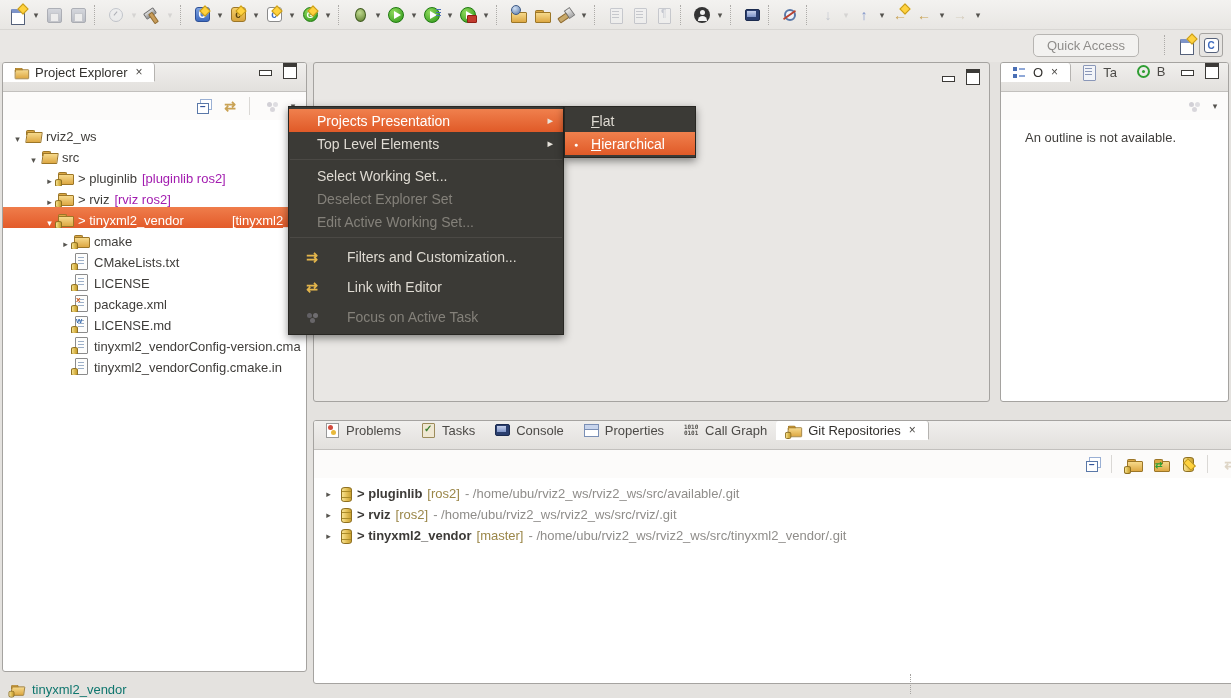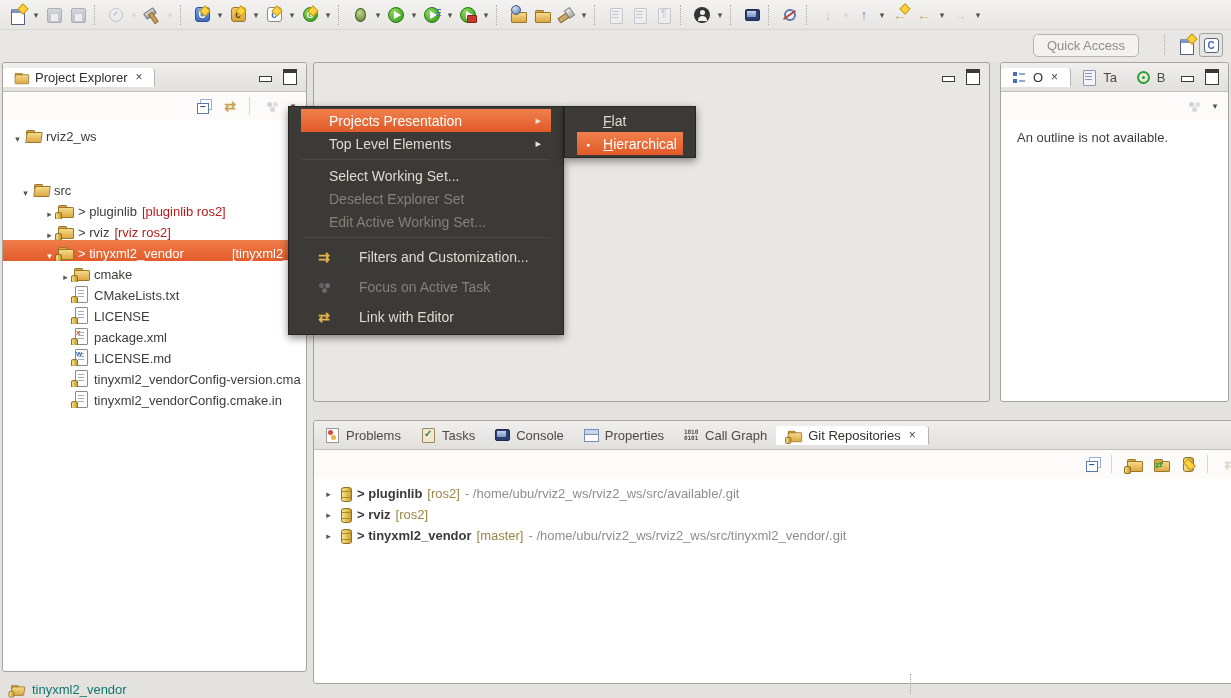--- a/index.html
+++ b/index.html
@@ -163,56 +163,56 @@
   .persp .sep { width:5px; height:20px; border-left:1px dotted #ADABA8; margin:0 6px; }
 
   
   .panel { position:absolute; background:#FFF; border:1px solid #A5A3A0; border-radius:3px; overflow:hidden; }
   .left-panel   { left:2px;    top:62px;  width:305px; height:610px; }
   .editor-area  { left:313px;  top:62px;  width:677px; height:340px; background:#E9E7E4; }
   .right-panel  { left:1000px; top:62px;  width:229px; height:340px; }
   .bottom-panel { left:313px;  top:420px; width:1048px; height:264px; }
 
   .tabbar { height:29px; background:linear-gradient(#F0EFED,#E2E0DD); border-bottom:1px solid #C2C0BD;
-    display:flex; align-items:center; font-size:13px; color:#4C4A47; }
+    display:flex; align-items:flex-start; font-size:13px; color:#4C4A47; }
   .tab { display:flex; align-items:center; gap:5px; padding:0 9px; white-space:nowrap; }
   .tab.active { background:#FFF; border-right:1px solid #B5B3B0; border-radius:3px 3px 0 0;
     margin-bottom:-1px; border-bottom:1px solid #FFF; color:#33312E; }
 
   .ptool { height:28px; display:flex; align-items:center; justify-content:flex-end; gap:3px;
     padding:0 7px; background:#FCFBFA; }
   .ptool .vsep { width:4px; height:18px; border-left:1px solid #DAD8D5; margin:0 4px; }
 
   
   .tree { padding-top:3px; font-size:13px; color:#3F3D3A; white-space:nowrap; }
   .trow { height:21px; display:flex; align-items:flex-end; overflow:hidden; }
   .trow .lab { margin-left:4px; }
-  .trow .decor { margin-left:5px; color:#b91c1c; }
+  .trow .decor { margin-left:5px; color:#a21caf; }
   .trow.selected { background:linear-gradient(#EF7D4B,#E35B2A); color:#FFF; }
   .trow.selected .decor { color:#FFF;margin-left:48px; }
-  .ind0{padding-left:8px;} .ind1{padding-left:16px;margin-top:33px;} .ind2{padding-left:40px;} .ind3{padding-left:56px;}
-
-  
-  .outline-msg { padding:10px 16px; color:#3F3D3A; font-size:13px; }
+  .ind0{padding-left:8px;} .ind1{padding-left:24px;} .ind2{padding-left:40px;} .ind3{padding-left:56px;}
+
+  
+  .outline-msg { padding:10px 24px; color:#3F3D3A; font-size:13px; }
 
   
   .gitlist { padding-top:5px; }
   .grow { height:21px; display:flex; align-items:center; gap:5px; padding-left:8px; font-size:13px; white-space:nowrap; }
   .gname { font-weight:bold; color:#3C3A37; }
   .gbranch { color:#9A8648; }
   .gpath { color:#8F8D8A; }
 
   
   .statusbar { position:absolute; left:0; top:672px; width:1231px; height:34px;
     display:flex; align-items:center; gap:6px; padding-left:8px; font-size:13px; color:#0f766e; }
   .sb-sep { position:absolute; left:910px; top:674px; height:20px; border-left:1px dotted #A5A3A0; }
 
   
   .menu { position:absolute; background:#3B3A36; border:1px solid #282723;
-    box-shadow:0 3px 8px rgba(0,0,0,.45); color:#DFDBD3; font-size:14px; z-index:20; padding:2px 12px; }
+    box-shadow:0 3px 8px rgba(0,0,0,.45); color:#DFDBD3; font-size:14px; z-index:20; padding:2px 0; }
   .main-menu { left:288px; top:106px; width:276px; }
   .sub-menu  { left:564px; top:106px; width:132px; }
   .mi { height:23px; display:flex; align-items:center; padding:0 10px 0 28px; position:relative; }
   .mi.tall { height:30px; padding-left:58px; }
   .mi.hl { background:linear-gradient(#F0804D,#E05A28); color:#FFF; }
   .mi.dsb { color:#84817A; }
   .mi .subarr { margin-left:auto; font-size:11px; color:#E8E4DC; }
   .mi .subarr::before { content:"▸"; }
   .mi .micon { position:absolute; left:14px; top:50%; transform:translateY(-50%); }
   .msep { height:1px; background:#4B4945; margin:4px 1px; }
@@ -579,20 +579,21 @@
       <span class="ic-repo"></span>
       <span class="gname">&gt; pluginlib</span>
       <span class="gbranch">[ros2]</span>
       <span class="gpath">- /home/ubu/rviz2_ws/rviz2_ws/src/available/.git</span>
     </div>
     <div class="grow">
       <span class="tar col"></span>
       <span class="ic-repo"></span>
       <span class="gname">&gt; rviz</span>
       <span class="gbranch">[ros2]</span>
+      <span class="gpath">- /home/ubu/rviz2_ws/rviz2_ws/src/rviz/.git</span>
     </div>
     <div class="grow">
       <span class="tar col"></span>
       <span class="ic-repo"></span>
       <span class="gname">&gt; tinyxml2_vendor</span>
       <span class="gbranch">[master]</span>
       <span class="gpath">- /home/ubu/rviz2_ws/rviz2_ws/src/tinyxml2_vendor/.git</span>
     </div>
   </div>
 </div>
@@ -622,27 +623,27 @@
     <span>Deselect Explorer Set</span>
   </div>
   <div class="mi dsb">
     <span>Edit Active Working Set...</span>
   </div>
   <div class="msep"></div>
   <div class="mi tall">
     <span class="micon ar ar-filter" style="color:#E3B54B"></span>
     <span>Filters and Customization...</span>
   </div>
+  <div class="mi tall">
+    <span class="micon ar ar-swap" style="color:#E3B54B"></span>
+    <span>Link with Editor</span>
+  </div>
   <div class="mi tall dsb">
     <span class="micon icn ic-dots dis"></span>
     <span>Focus on Active Task</span>
-  </div>
-  <div class="mi tall">
-    <span class="micon ar ar-swap" style="color:#E3B54B"></span>
-    <span>Link with Editor</span>
   </div>
 </div>
 
 <div class="menu sub-menu">
   <div class="smi">
     <span class="mn">F</span>
       <span>lat</span>
   </div>
   <div class="smi hl">
     <span class="bullet"></span>

